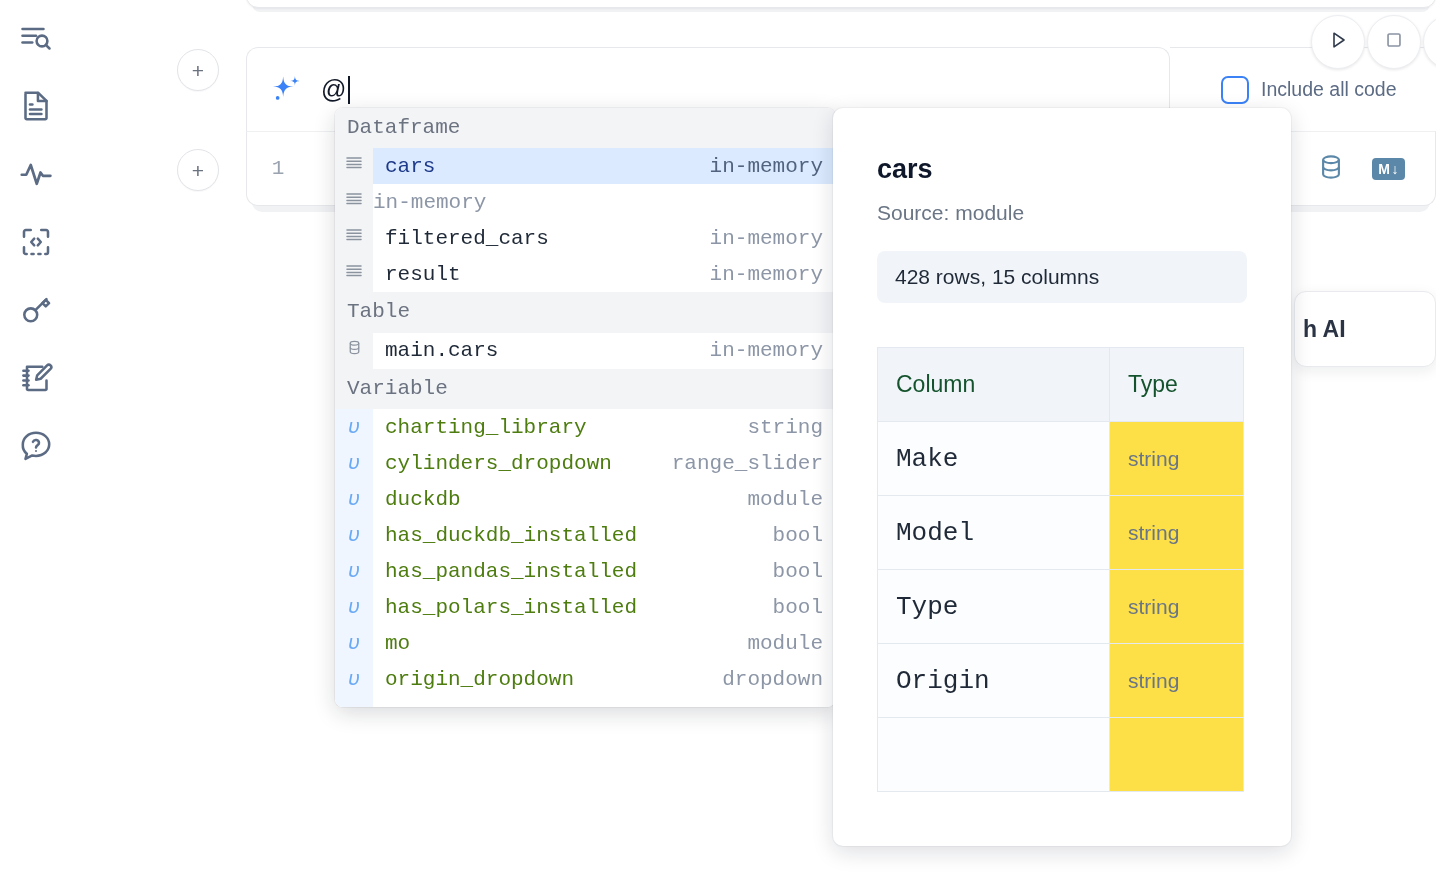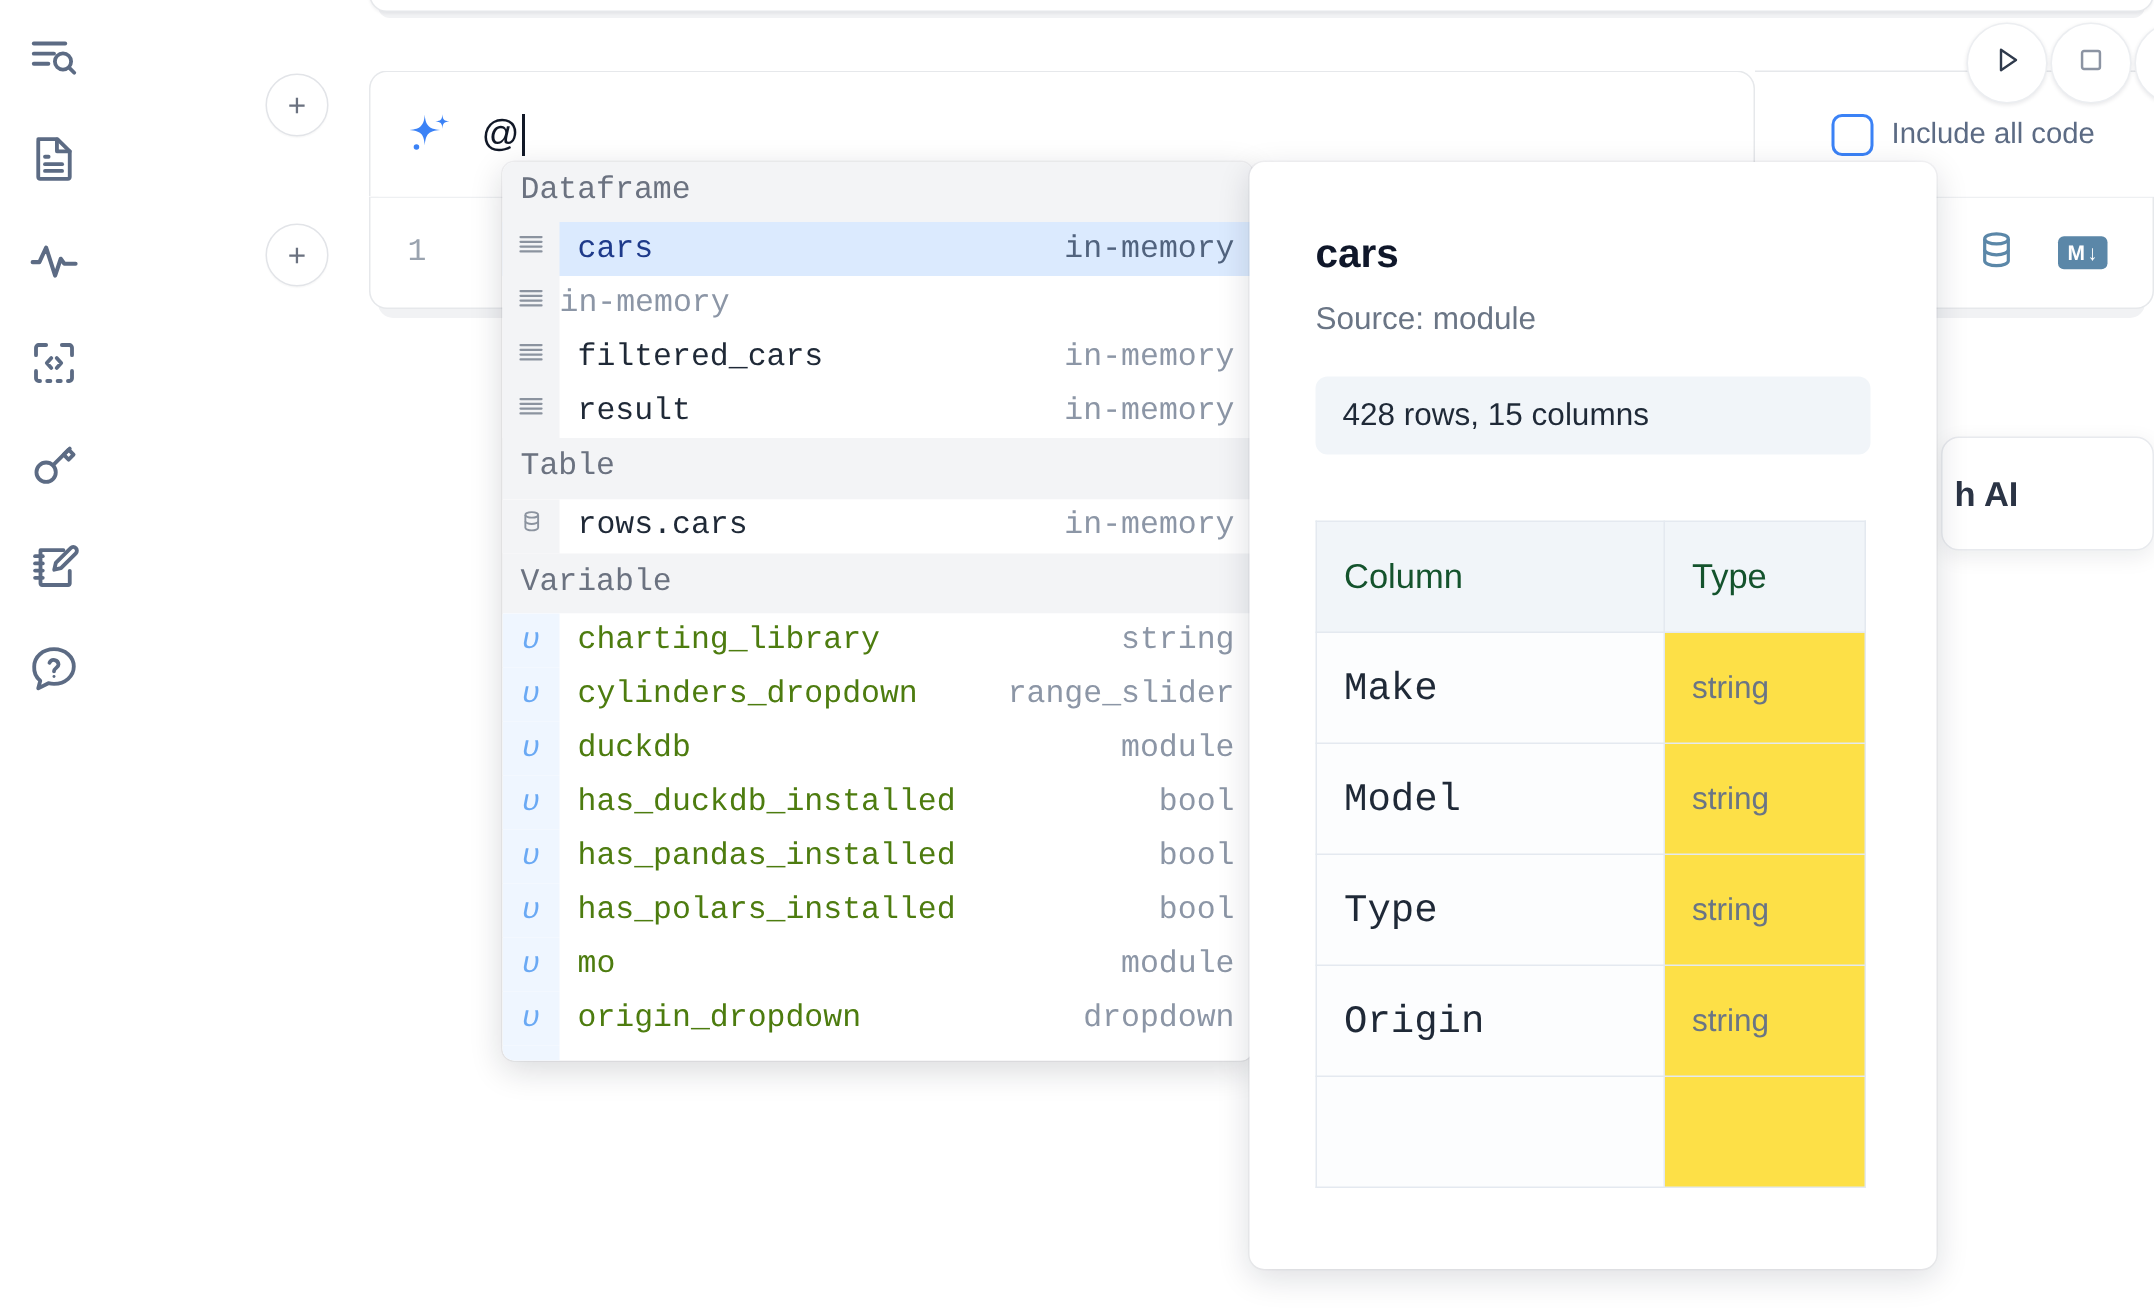--- a/index.html
+++ b/index.html
@@ -396,21 +396,21 @@
         </div>
         <div class="ac-section">Table</div>
         <div class="ac-row">
           <span class="gutter">
             <span><svg width="17" height="17" viewBox="0 0 24 24" fill="none" stroke="#8b939f" stroke-width="1.8">
                 <ellipse cx="12" cy="6" rx="6" ry="2.6"></ellipse>
                 <path d="M6 6v12c0 1.4 2.7 2.6 6 2.6s6-1.2 6-2.6V6"></path>
                 <path d="M6 12c0 1.4 2.7 2.6 6 2.6s6-1.2 6-2.6"></path>
               </svg></span>
           </span>
-          <span class="nm">rows.cars</span>
+          <span class="nm">main.cars</span>
           <span class="ty">in-memory</span>
         </div>
         <div class="ac-section">Variable</div>
         <div class="ac-row var-row">
           <span class="gutter var">
             <span>υ</span>
           </span>
           <span class="nm">charting_library</span>
           <span class="ty">string</span>
         </div>

